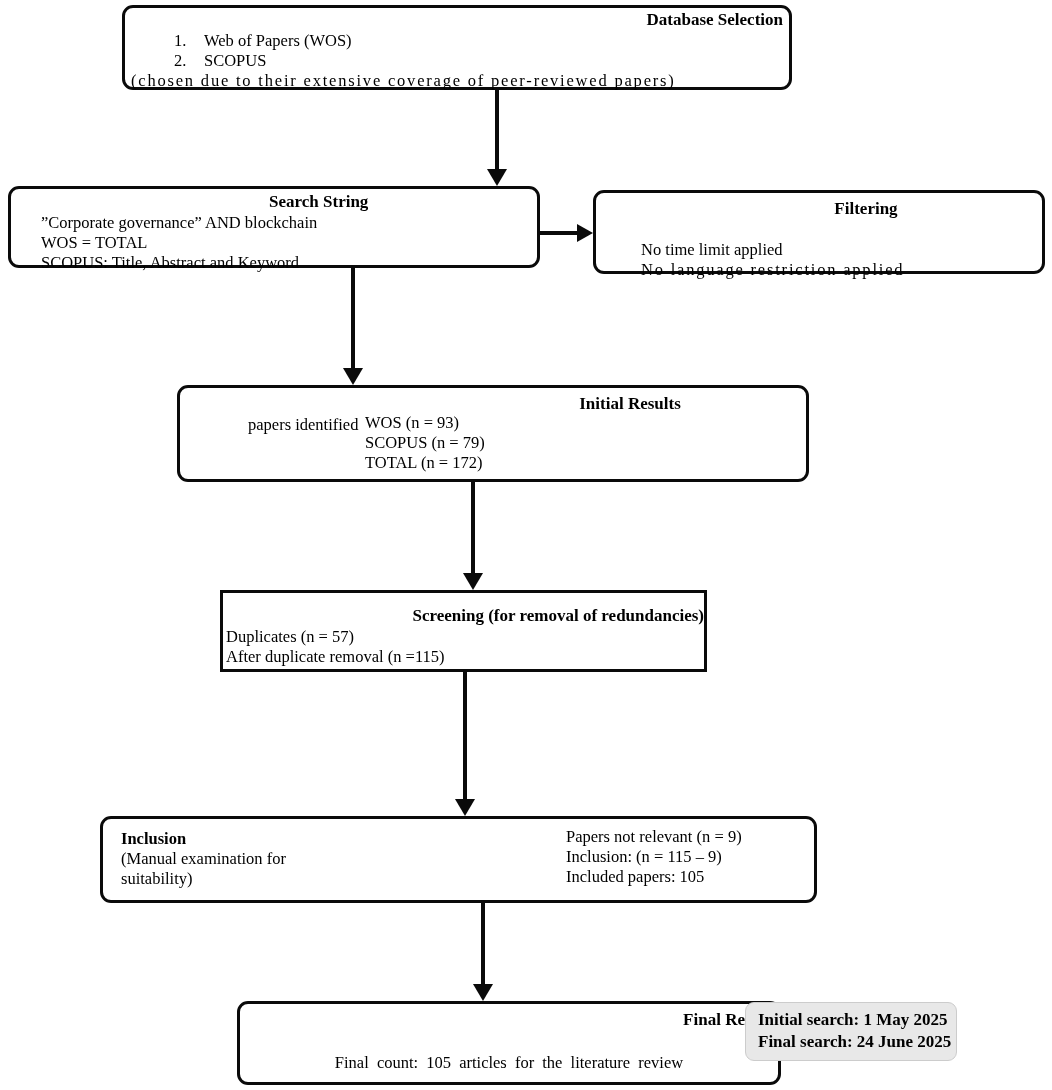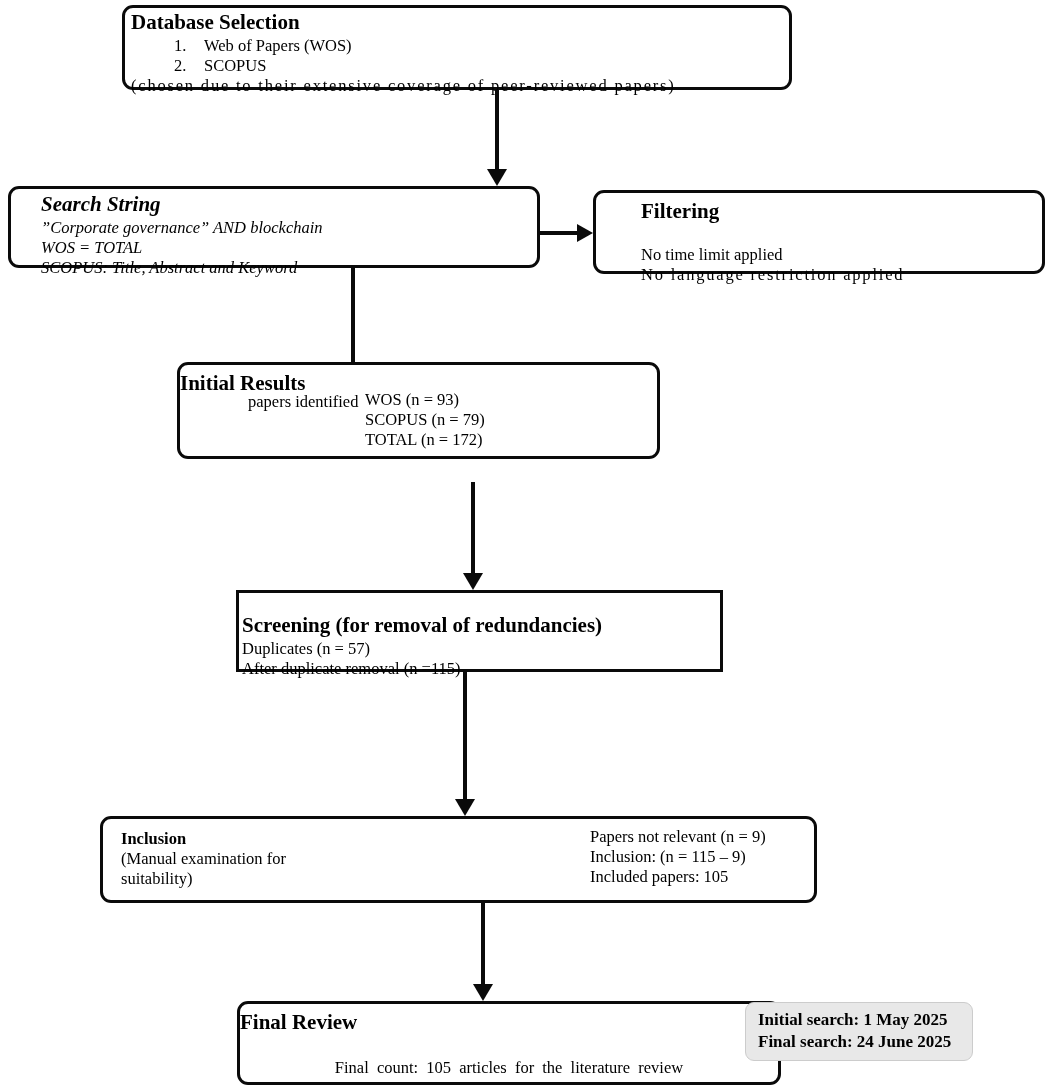--- a/index.html
+++ b/index.html
@@ -20,22 +20,22 @@
     position: absolute;
     background: #ffffff;
     border: 3px solid #0a0a0a;
     box-sizing: border-box;
     font-size: 16.5px;
     line-height: 1.22;
   }
   .rounded { border-radius: 11px; }
   .box-title {
     font-weight: bold;
-    font-size: 21px;
-    text-align: left;
+    font-size: 17px;
+    text-align: right;
   }
   .line { white-space: nowrap; }
   .spaced { letter-spacing: 1.8px; }
   .wspaced { word-spacing: 4px; }
   .stem-v { position: absolute; width: 4px; background: #0a0a0a; }
   .stem-h { position: absolute; height: 4px; background: #0a0a0a; }
   .head-down {
     position: absolute; width: 0; height: 0;
     border-left: 10px solid transparent;
     border-right: 10px solid transparent;
@@ -45,43 +45,43 @@
     position: absolute; width: 0; height: 0;
     border-top: 9px solid transparent;
     border-bottom: 9px solid transparent;
     border-left: 16px solid #0a0a0a;
   }
   
   #db-box { left: 122px; top: 5px; width: 670px; height: 85px; padding: 2px 6px; }
   #db-box .num-row { display: flex; padding-left: 43px; }
   #db-box .num { width: 30px; }
   
-  #ss-box { left: 8px; top: 186px; width: 532px; height: 82px; padding: 3px 0 0 30px; font-style: italic; }
+  #ss-box { left: 8px; top: 186px; width: 532px; height: 82px; padding: 3px 0 0 30px; }
   #ss-box .box-title { width: 66%; }
   
   #flt-box { left: 593px; top: 190px; width: 452px; height: 84px; padding: 6px 0 0 45px; }
   #flt-box .box-title { width: 64%; margin-bottom: 20px; font-family: Liberation Serif, serif; }
   
-  #ir-box { left: 177px; top: 362px; width: 483px; height: 97px; padding: 6px 0 0 0; }
+  #ir-box { left: 177px; top: 385px; width: 632px; height: 97px; padding: 6px 0 0 0; }
   #ir-box .box-title { width: 80%; }
   #ir-row { display: flex; }
   #ir-row .side-label { position: absolute; left: 68px; top: 27px; }
   #ir-row .ir-lines { position: absolute; left: 185px; top: 25px; }
   
-  #scr-box { left: 236px; top: 590px; width: 487px; height: 82px; padding: 20px 0 0 3px; }
+  #scr-box { left: 220px; top: 590px; width: 487px; height: 82px; padding: 13px 0 0 3px; }
   
   #inc-box { left: 100px; top: 816px; width: 717px; height: 87px; padding: 10px 0 12px 18px; }
   #inc-box .inc-title { font-weight: bold; }
-  #inc-box .inc-right { position: absolute; left: 463px; top: 8px; margin-left: 24px; }
+  #inc-box .inc-right { position: absolute; left: 463px; top: 8px; }
   
   #fr-box { left: 237px; top: 1001px; width: 544px; height: 84px; padding: 6px 0 0 0; text-align: center; }
   #fr-box .fr-line { margin-top: 22px; }
   
   #dates-box {
-    position: absolute; left: 745px; top: 1002px; width: 228px;
+    position: absolute; left: 745px; top: 1002px; width: 212px;
     background: #e8e8e8; border: 1px solid #cccccc; border-radius: 9px;
     padding: 6px 10px 7px 12px; box-sizing: border-box;
     font-weight: bold; font-size: 17px; line-height: 1.3; white-space: nowrap;
   }
 </style>
 </head>
 <body>
 
 <div id="canvas">
 

